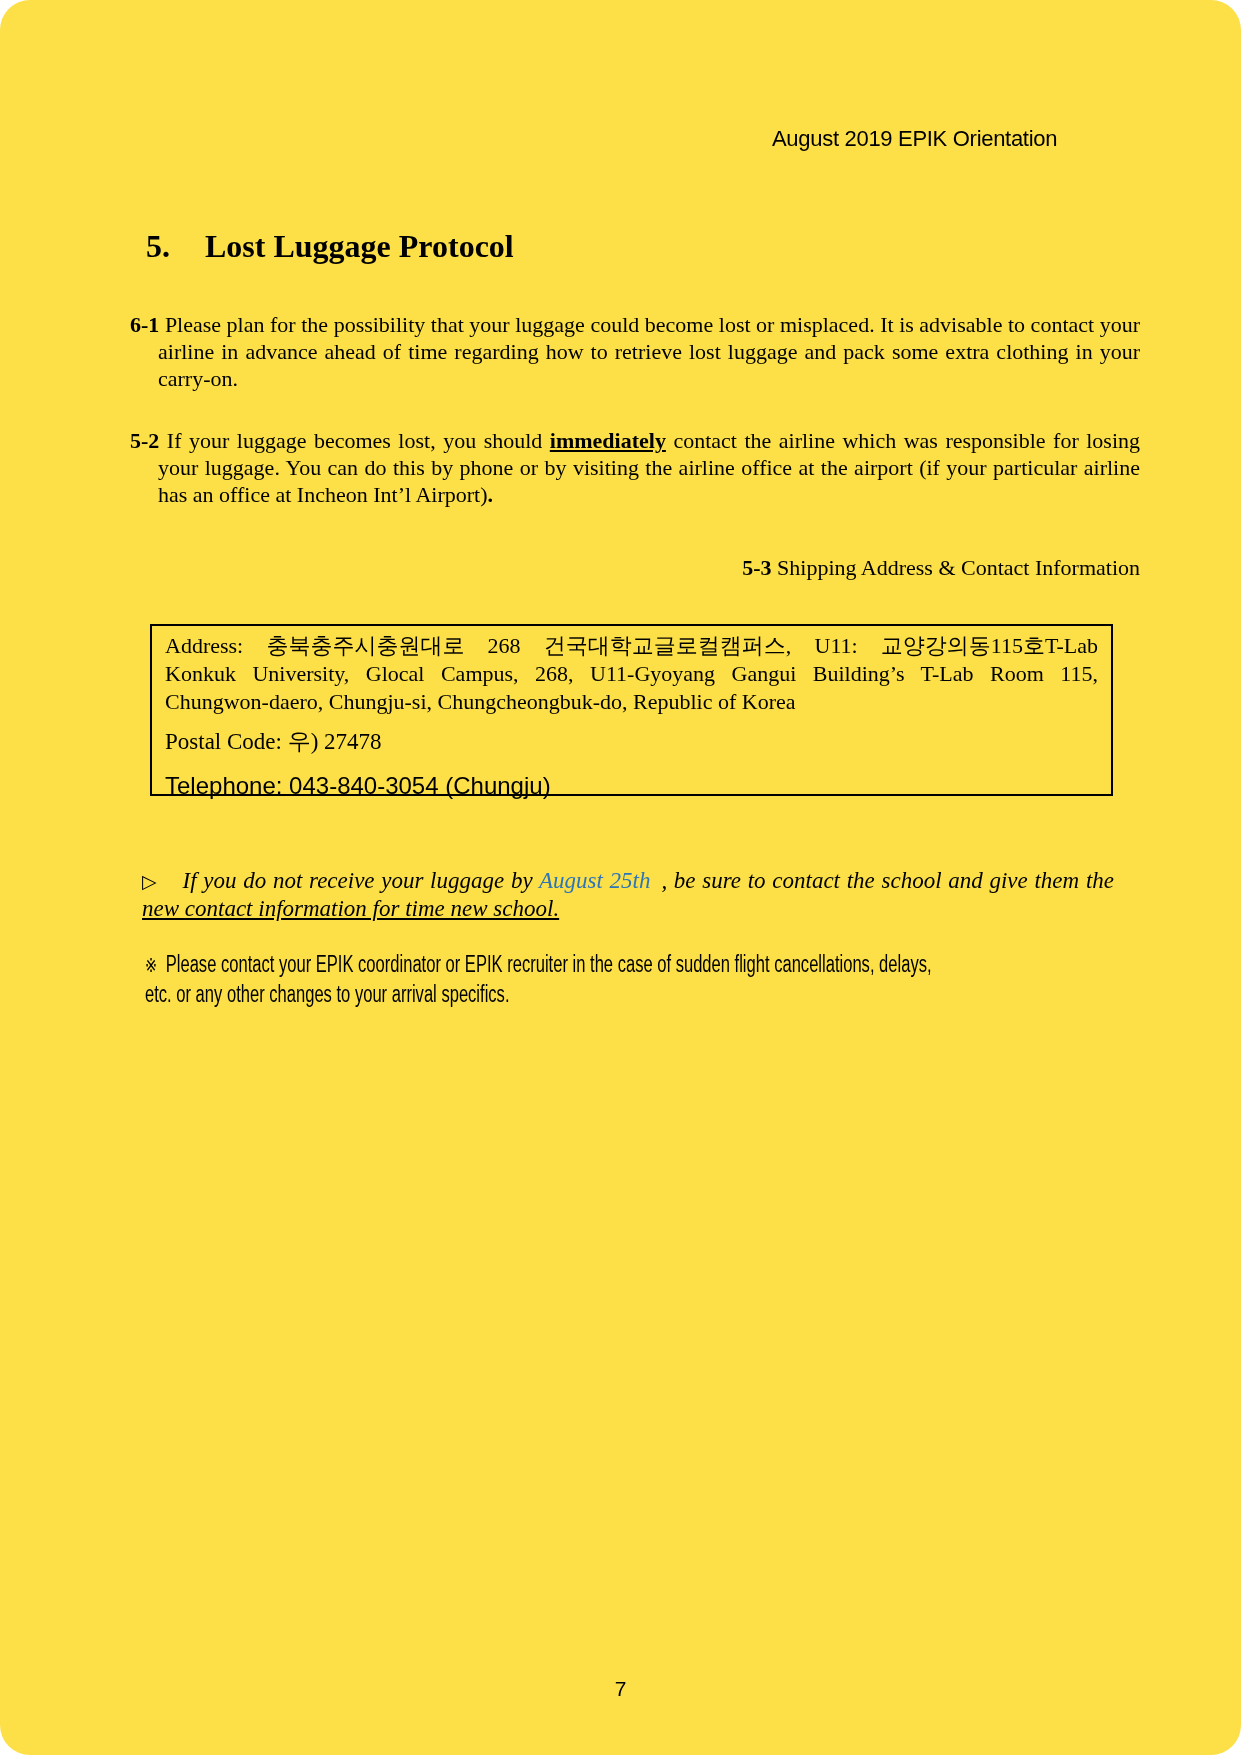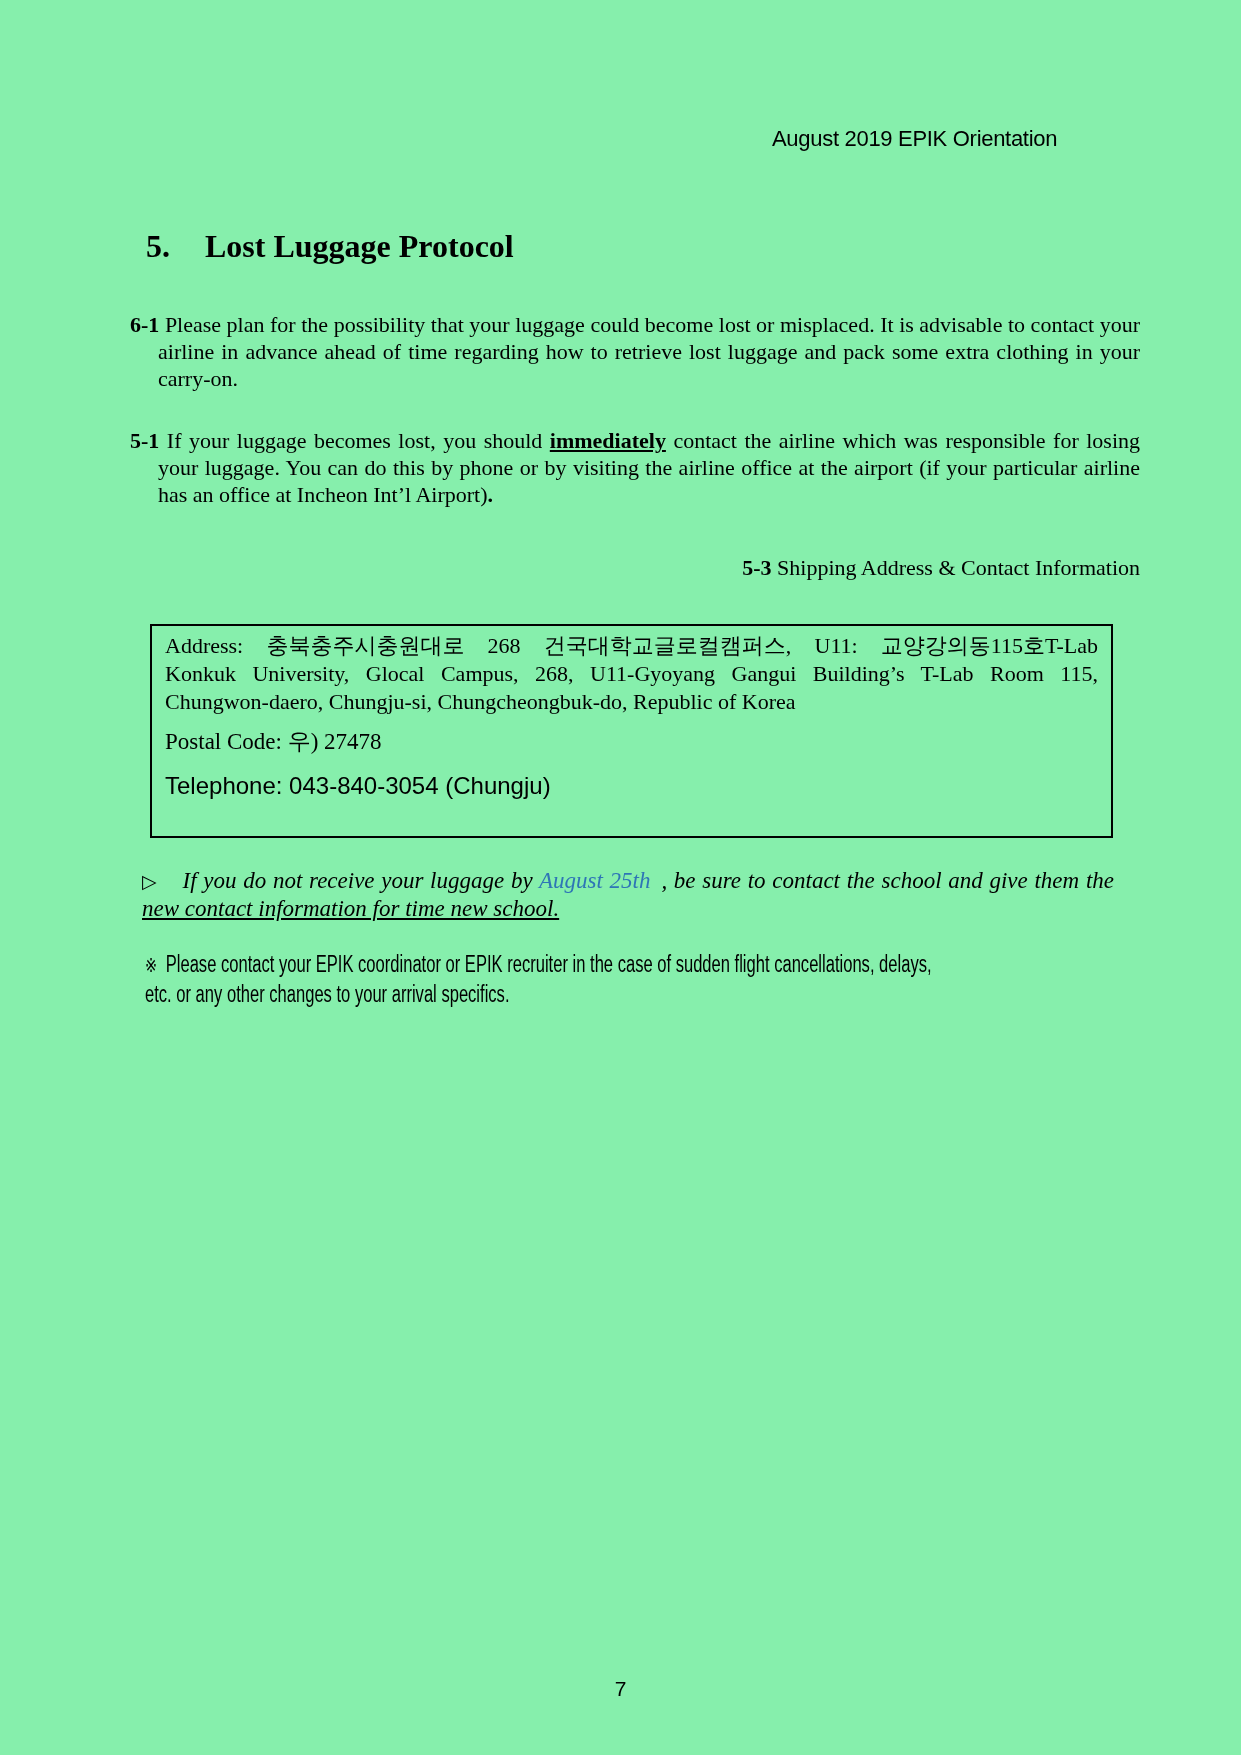--- a/index.html
+++ b/index.html
@@ -1,23 +1,24 @@
 <!DOCTYPE html>
 <html style="--link-blue: #2E75B6;"><head>
 <meta charset="utf-8">
 <style>
   html, body { margin: 0; padding: 0; background: #ffffff; }
   .sheet {
     position: relative;
     width: 1241px;
     height: 1755px;
-    background: #86efac;
+    background: #fde047;
     color: #000000;
     font-family: "Liberation Serif", "DejaVu Serif", serif;
     overflow: hidden;
+    border-radius: 30px;
   }
 
   .page-header {
     position: absolute;
     left: 772px;
     top: 126px;
     font-family: "Liberation Sans", "DejaVu Sans", sans-serif;
     font-size: 22px;
     letter-spacing: -0.3px;
     white-space: nowrap;
@@ -56,21 +57,21 @@
   .seg-bold-underline { font-weight: bold; text-decoration: underline; }
   .seg-italic { font-style: italic; margin-left: 11px; }
   .seg-italic-blue { font-style: italic; color: var(--link-blue, #2E75B6); }
   .seg-italic-underline { font-style: italic; text-decoration: underline; }
 
   .address-box {
     position: absolute;
     left: 150px;
     top: 624px;
     width: 963px;
-    height: 214px;
+    height: 172px;
     border: 2px solid #000000;
     box-sizing: border-box;
     padding: 6px 13px 0 13px;
   }
   .addr-line {
     font-size: 22px;
     line-height: 28px;
     white-space: nowrap;
   }
   .addr-line.fill { text-align: justify; text-align-last: justify; }
@@ -143,21 +144,21 @@
     <span>5.</span>
     <span>Lost Luggage Protocol</span>
   </h1>
 
   <div class="para para-51">
     <span class="lbl">6-1</span>
     <span><span class="seg-plain">Please plan for the possibility that your luggage could become lost or misplaced. It is advisable to contact your airline in advance ahead of time regarding how to retrieve lost luggage and pack some extra clothing in your carry-on.</span></span>
   </div>
 
   <div class="para para-52">
-    <span class="lbl">5-1</span>
+    <span class="lbl">5-2</span>
     <span><span class="seg-plain">If your luggage becomes lost, you should </span><span class="seg-bold-underline">immediately</span><span class="seg-plain"> contact the airline which was responsible for losing your luggage. You can do this by phone or by visiting the airline office at the airport (if your particular airline has an office at Incheon Int’l Airport)</span><span class="seg-bold">.</span></span>
   </div>
 
   <div class="para para-53">
     <span class="lbl">5-3</span>
     <span><span class="seg-plain">Shipping Address &amp; Contact Information</span></span>
   </div>
 
   <div class="address-box">
     <div class="addr-line fill">Address: 충북충주시충원대로 268 건국대학교글로컬캠퍼스, U11: 교양강의동115호T-Lab</div>

